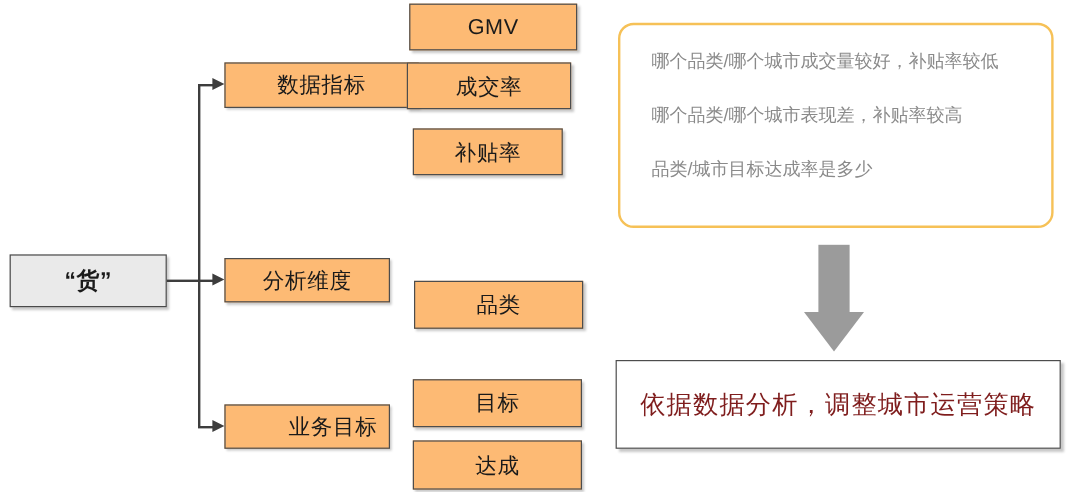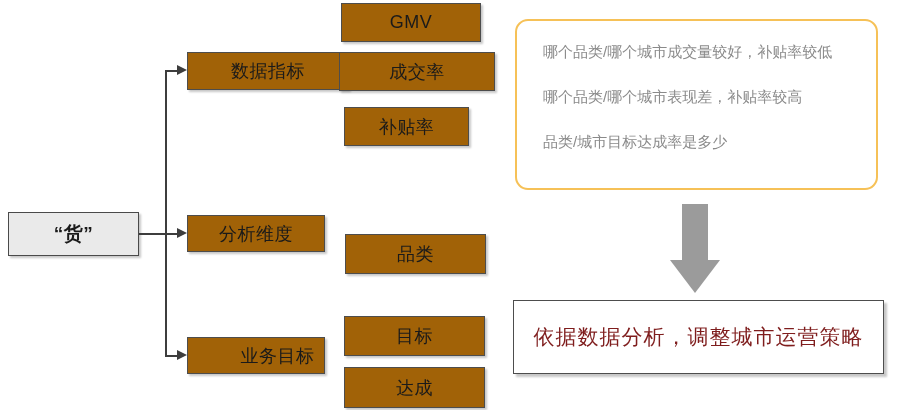--- a/index.html
+++ b/index.html
@@ -18,21 +18,21 @@
     overflow: hidden;
   }
 
   
   .node {
     position: absolute;
     box-sizing: border-box;
     display: flex;
     align-items: center;
     justify-content: center;
-    background: #a16207;
+    background: #fdba74;
     border: 1.6px solid #4d4d4d;
     color: #1a1a1a;
     font-size: 18px;
     letter-spacing: 0.5px;
     box-shadow: 2px 2px 2px rgba(0,0,0,0.22);
     white-space: nowrap;
   }
   .node.root {
     background: #eaeaea;
     border: 1.6px solid #4a4a4a;
@@ -142,21 +142,21 @@
     <span>分析维度</span>
   </div>
 
   <div class="node" style="left:187px; top:337px; width:138px; height:37px;padding-left:43px;">
     <span>业务目标</span>
   </div>
 
   <div class="node" style="left:341px; top:3px; width:140px; height:39px;">
     <span>GMV</span>
   </div>
-  <div class="node" style="left:339px; top:52px; width:156px; height:39px;text-align:right;">
+  <div class="node" style="left:339px; top:52px; width:137px; height:39px;text-align:right;">
     <span>成交率</span>
   </div>
   <div class="node" style="left:344px; top:107px; width:125px; height:39px;">
     <span>补贴率</span>
   </div>
 
   <div class="node" style="left:345px; top:234px; width:141px; height:40px;">
     <span>品类</span>
   </div>
 

